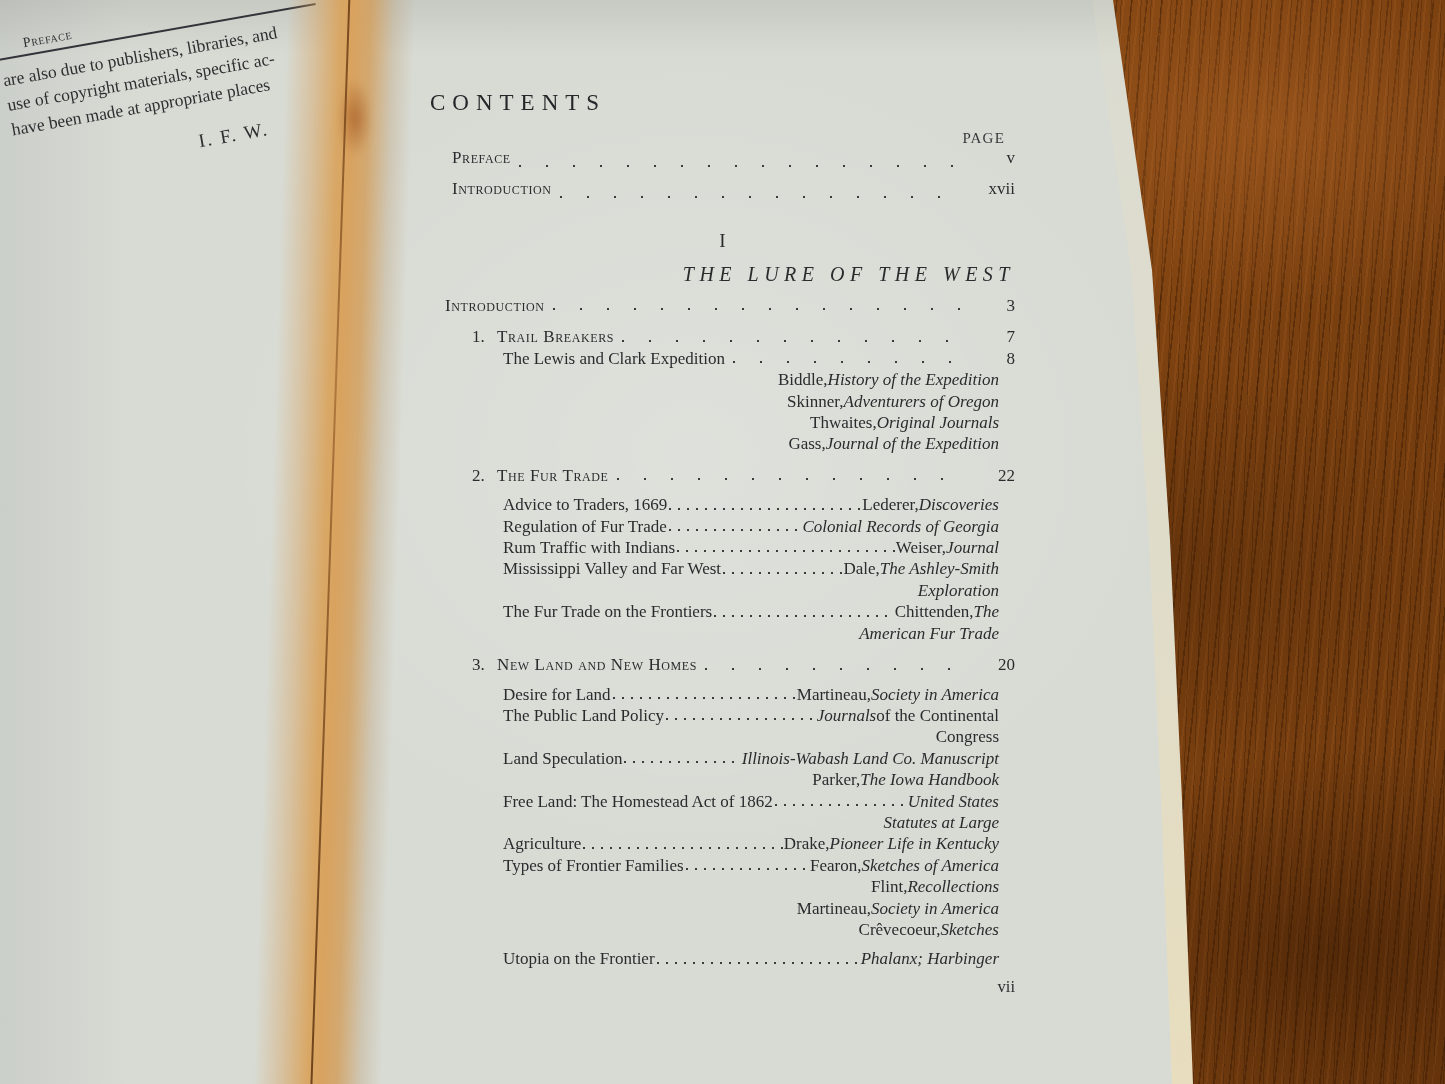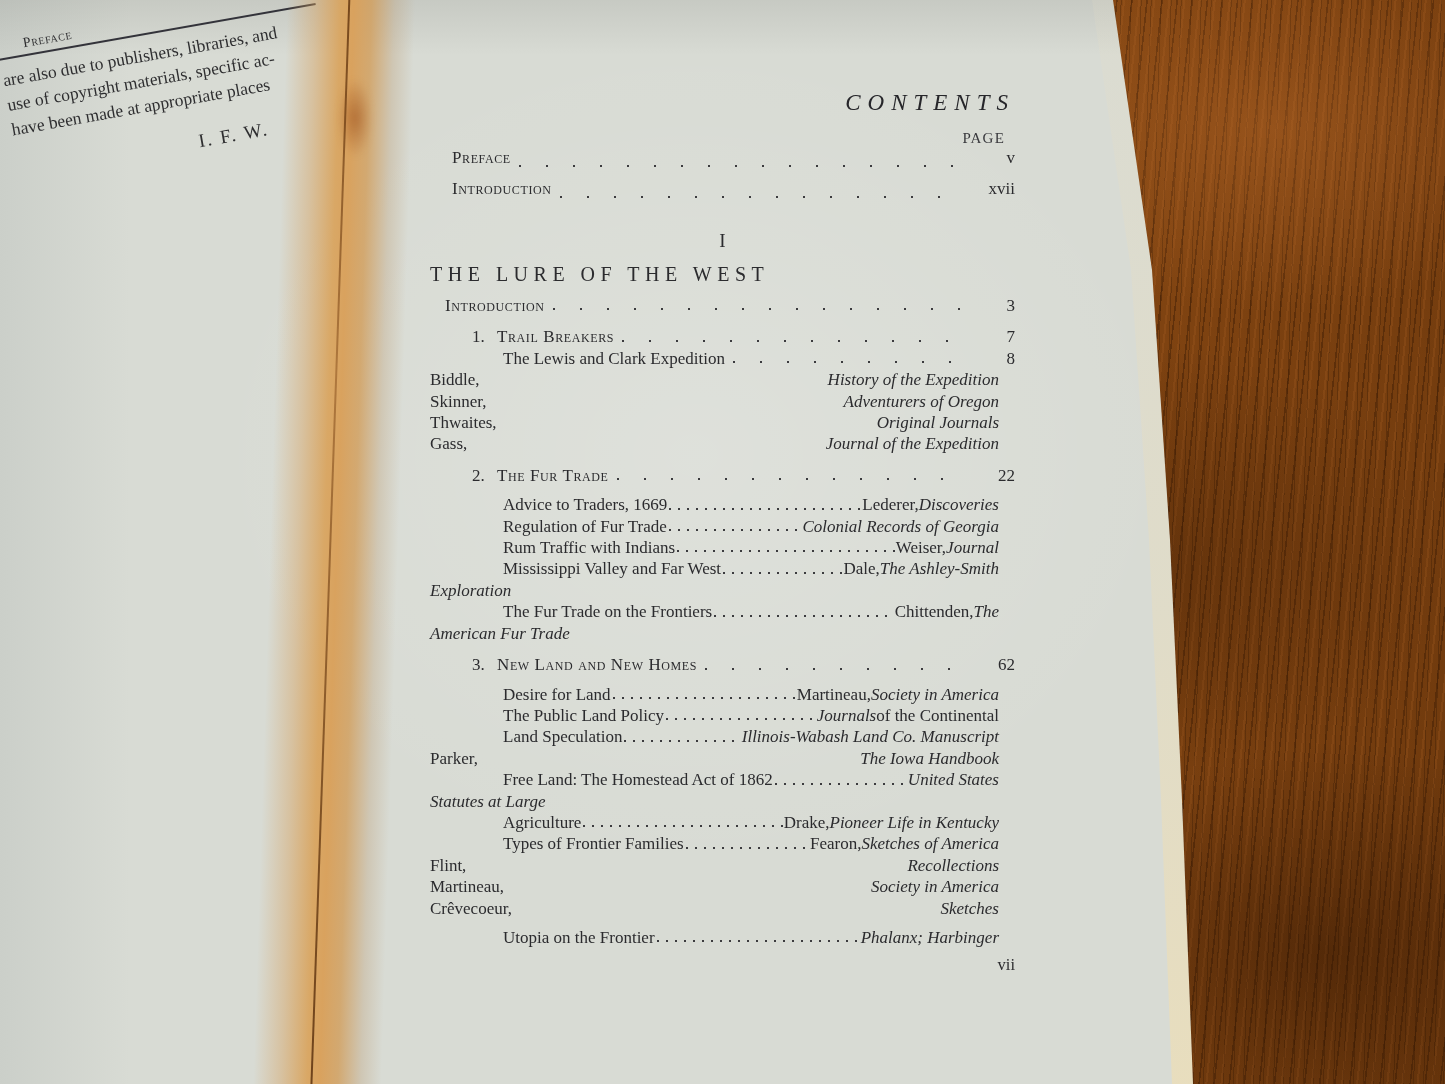--- a/index.html
+++ b/index.html
@@ -59,34 +59,34 @@
     position:absolute; left:-4px; top:40px; width:312px;
     transform:rotate(-10deg); transform-origin:top left;
     color:#2e2e30;
   }
   .lp-header{font-variant:small-caps; font-size:14px; letter-spacing:1.5px; padding-left:26px;}
   .lp-rule{height:2px; background:#33333a; margin:3px 0 8px 0; width:103%;}
   .lp-line{font-size:17.5px; line-height:25px; text-align:justify; white-space:nowrap;}
   .lp-sig{font-size:19px; letter-spacing:2px; margin-top:20px; padding-left:182px; white-space:nowrap;}
   
   .rp{position:absolute; left:430px; top:90px; width:585px;}
-  .rp-title{text-align:right; font-size:23px; letter-spacing:7px; color:#26262a; margin:0 0 0 0;font-style:italic;}
+  .rp-title{text-align:left; font-size:23px; letter-spacing:7px; color:#26262a; margin:0 0 0 0;}
   .fm{position:relative; margin-top:26px; padding-left:22px;}
   .fm-pagelabel{position:absolute; right:10px; top:-12px; font-size:15px; letter-spacing:1.2px; color:#3a3a3e;}
   .part-num{text-align:center; font-size:19px; margin-top:26px;}
-  .part-title{text-align:left; font-size:20px; letter-spacing:5.5px; margin-top:11px;}
+  .part-title{text-align:right; font-size:20px; letter-spacing:5.5px; margin-top:11px;font-style:italic;}
   .toc{margin-top:9px;}
   
   .toc-row{display:flex; align-items:baseline; font-size:17px; line-height:21.4px; white-space:nowrap;}
   .toc-row.ch{padding-left:42px; margin-top:10px;}
   .toc-row.ch.first{margin-top:0;}
   .toc-row.ch.nonum{padding-left:15px;}
   .toc-row.sub{padding-left:73px;}
   .toc-row.en{padding-left:73px; padding-right:16px;justify-content:flex-end;}
-  .toc-row.at{justify-content:space-between; padding-right:16px;}
+  .toc-row.at{justify-content:flex-end; padding-right:16px;}
   .toc-row.gap{margin-top:8px;}
   .sc{font-variant:small-caps; letter-spacing:.6px;}
   .num{width:25px; flex:0 0 auto;}
   .i{font-style:italic;}
   .pageno{flex:0 0 auto; min-width:46px; text-align:right;}
   .fm .pageno{min-width:52px;}
   .leader{flex:1 1 auto; height:6px; align-self:flex-end; margin:0 7px 4px 7px;
     background-image:radial-gradient(circle at 2px 3px, #3b3b3e 1.15px, transparent 1.5px);
     background-repeat:repeat-x; background-position:left bottom;}
   .leader.wide{background-size:27px 6px;}
@@ -208,33 +208,36 @@
             <span>Chittenden, </span>
             <span class="i">The</span>
           </div>
           <div class="toc-row at">
             <span class="i">American Fur Trade</span>
           </div>
           <div class="toc-row ch">
             <span class="num">3.</span>
             <span class="sc">New Land and New Homes</span>
             <span class="leader wide"></span>
-            <span class="pageno">62</span>
+            <span class="pageno">20</span>
           </div>
           <div class="toc-row en gap">
             <span>Desire for Land</span>
             <span class="leader tight"></span>
             <span>Martineau, </span>
             <span class="i">Society in America</span>
           </div>
           <div class="toc-row en">
             <span>The Public Land Policy</span>
             <span class="leader tight"></span>
             <span class="i">Journals</span>
             <span> of the Continental</span>
+          </div>
+          <div class="toc-row at">
+            <span>Congress</span>
           </div>
           <div class="toc-row en">
             <span>Land Speculation</span>
             <span class="leader tight"></span>
             <span class="i">Illinois-Wabash Land Co. Manuscript</span>
           </div>
           <div class="toc-row at">
             <span>Parker, </span>
             <span class="i">The Iowa Handbook</span>
           </div>

